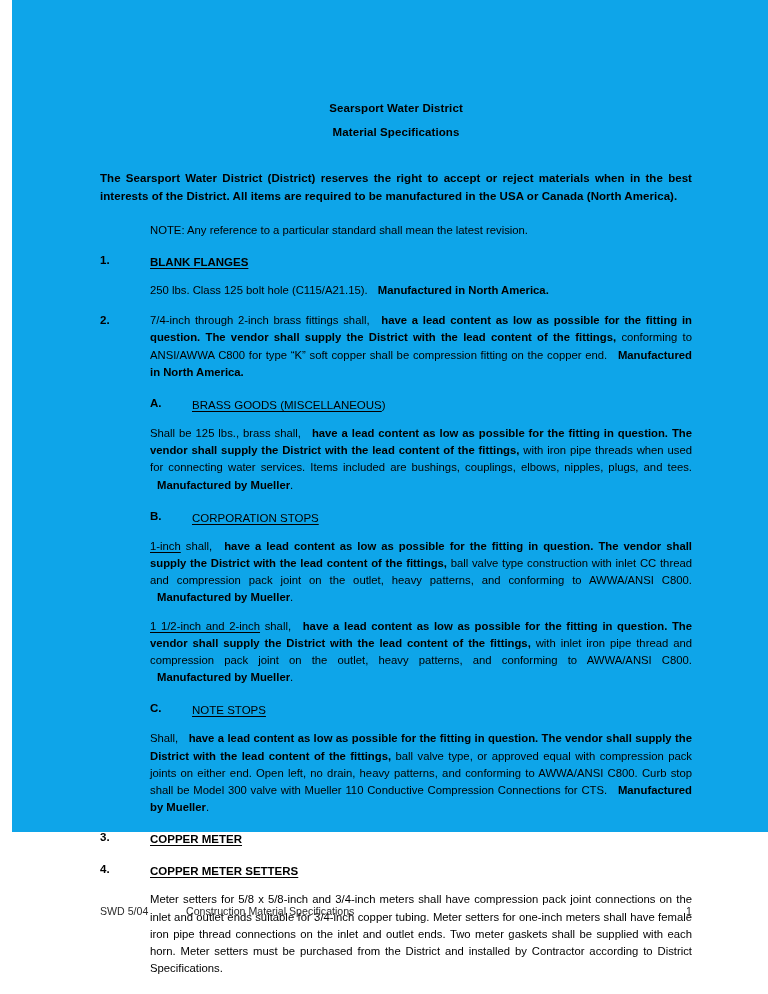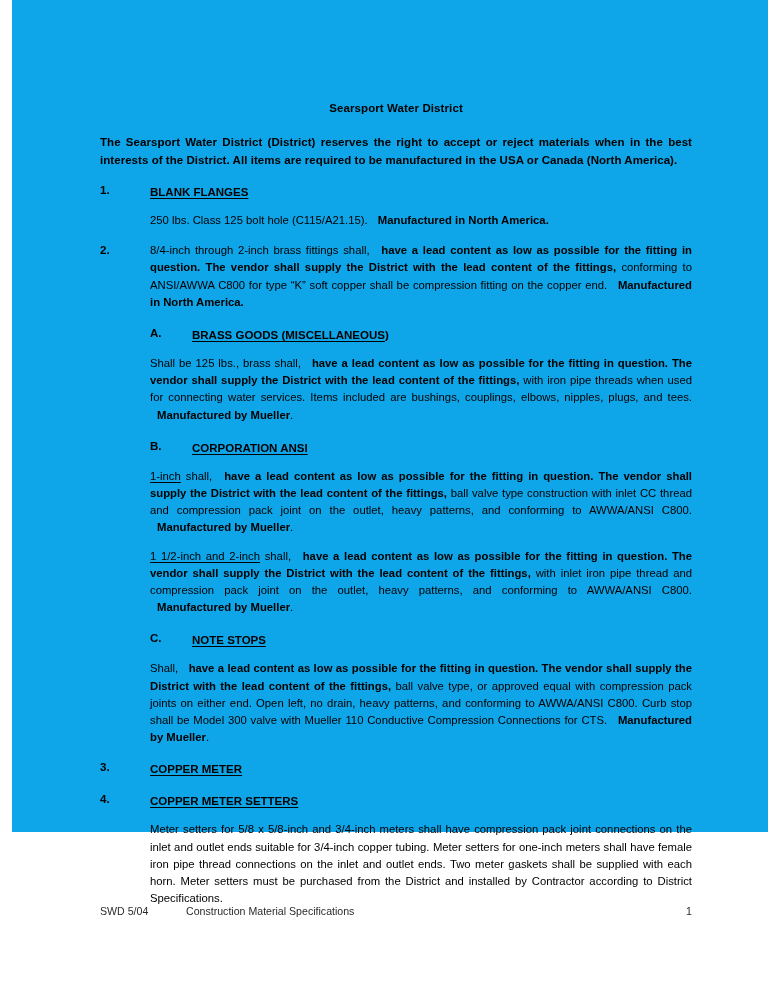--- a/index.html
+++ b/index.html
@@ -33,21 +33,21 @@
   .doc-title {
     text-align: center;
     font-weight: bold;
     font-size: 11.5px;
     line-height: 24px;
     letter-spacing: 0.1px;
   }
 
   
   .intro {
-    margin-top: 14px;
+    margin-top: 26px;
     font-size: 11.5px;
     line-height: 17.5px;
     font-weight: bold;
     text-align: justify;
     letter-spacing: 0.05px;
   }
   .note {
     margin-top: 17px;
     margin-left: 50px;
     font-size: 11.3px;
@@ -108,21 +108,21 @@
     left: 0;
     top: 0;
     font-size: 11.5px;
     font-weight: bold;
     line-height: 17px;
   }
   .sub-head {
     display: inline-block;
     margin-left: 42px;
     font-size: 11.5px;
-    font-weight: bold;
+    font-weight: normal;
     line-height: 17px;
   }
   .sub-head .u {
     text-decoration: underline;
     text-underline-offset: 2px;
   }
 
   
   .footer {
     position: absolute;
@@ -151,44 +151,46 @@
   }
 </style>
 </head>
 <body>
 
 <div class="page">
 
   <div class="content">
 
     <div class="doc-title">Searsport Water District</div>
+    <div class="doc-title">Material Specifications</div>
 
     <div class="intro">The Searsport Water District (District) reserves the right to accept or reject materials when in the best interests of the District. All items are required to be manufactured in the USA or Canada (North America).</div>
 
+    <div class="note">NOTE:  Any reference to a particular standard shall mean the latest revision.</div>
 
     <div class="item">
       <span class="item-num">1.</span>
       <span class="item-head">BLANK FLANGES</span>
     </div>
     <div class="body-p"><span>250 lbs. Class 125 bolt hole (C115/A21.15). </span><b>Manufactured in North America.</b></div>
 
     <div class="item">
       <span class="item-num">2.</span>
     </div>
-    <div class="body-p"><span>8/4-inch through 2-inch brass fittings shall, </span><b>have a lead content as low as possible for the fitting in question. The vendor shall supply the District with the lead content of the fittings,</b><span> conforming to ANSI/AWWA C800 for type “K” soft copper shall be compression fitting on the copper end. </span><b>Manufactured in North America.</b></div>
+    <div class="body-p"><span>7/4-inch through 2-inch brass fittings shall, </span><b>have a lead content as low as possible for the fitting in question. The vendor shall supply the District with the lead content of the fittings,</b><span> conforming to ANSI/AWWA C800 for type “K” soft copper shall be compression fitting on the copper end. </span><b>Manufactured in North America.</b></div>
 
     <div class="sub">
       <span class="sub-letter">A.</span>
       <span class="sub-head"><span class="u">BRASS GOODS (MISCELLANEOUS</span><span class="head-nound">)</span></span>
     </div>
     <div class="body-p"><span>Shall be 125 lbs., brass shall, </span><b>have a lead content as low as possible for the fitting in question. The vendor shall supply the District with the lead content of the fittings,</b><span> with iron pipe threads when used for connecting water services.  Items included are bushings, couplings, elbows, nipples, plugs, and tees.  </span><b>Manufactured by Mueller</b><span>.</span></div>
 
     <div class="sub">
       <span class="sub-letter">B.</span>
-      <span class="sub-head"><span class="u">CORPORATION ANSI</span></span>
+      <span class="sub-head"><span class="u">CORPORATION STOPS</span></span>
     </div>
     <div class="body-p"><u>1-inch</u><span> shall, </span><b>have a lead content as low as possible for the fitting in question. The vendor shall supply the District with the lead content of the fittings,</b><span>  ball valve type construction with inlet CC thread and compression pack joint on the outlet, heavy patterns, and conforming to AWWA/ANSI C800. </span><b>Manufactured by Mueller</b><span>.</span></div>
     <div class="body-p"><u>1 1/2-inch and 2-inch</u><span> shall, </span><b>have a lead content as low as possible for the fitting in question. The vendor shall supply the District with the lead content of the fittings,</b><span> with inlet iron pipe thread and compression pack joint on the outlet, heavy patterns, and conforming to AWWA/ANSI C800. </span><b>Manufactured by Mueller</b><span>.</span></div>
 
     <div class="sub">
       <span class="sub-letter">C.</span>
       <span class="sub-head"><span class="u">NOTE STOPS</span></span>
     </div>
     <div class="body-p"><span>Shall, </span><b>have a lead content as low as possible for the fitting in question. The vendor shall supply the District with the lead content of the fittings,</b><span> ball valve type, or approved equal with compression pack joints on either end.  Open left, no drain, heavy patterns, and conforming to AWWA/ANSI C800.  Curb stop shall be Model 300 valve with Mueller 110 Conductive Compression Connections for CTS. </span><b>Manufactured by Mueller</b><span>.</span></div>
 

